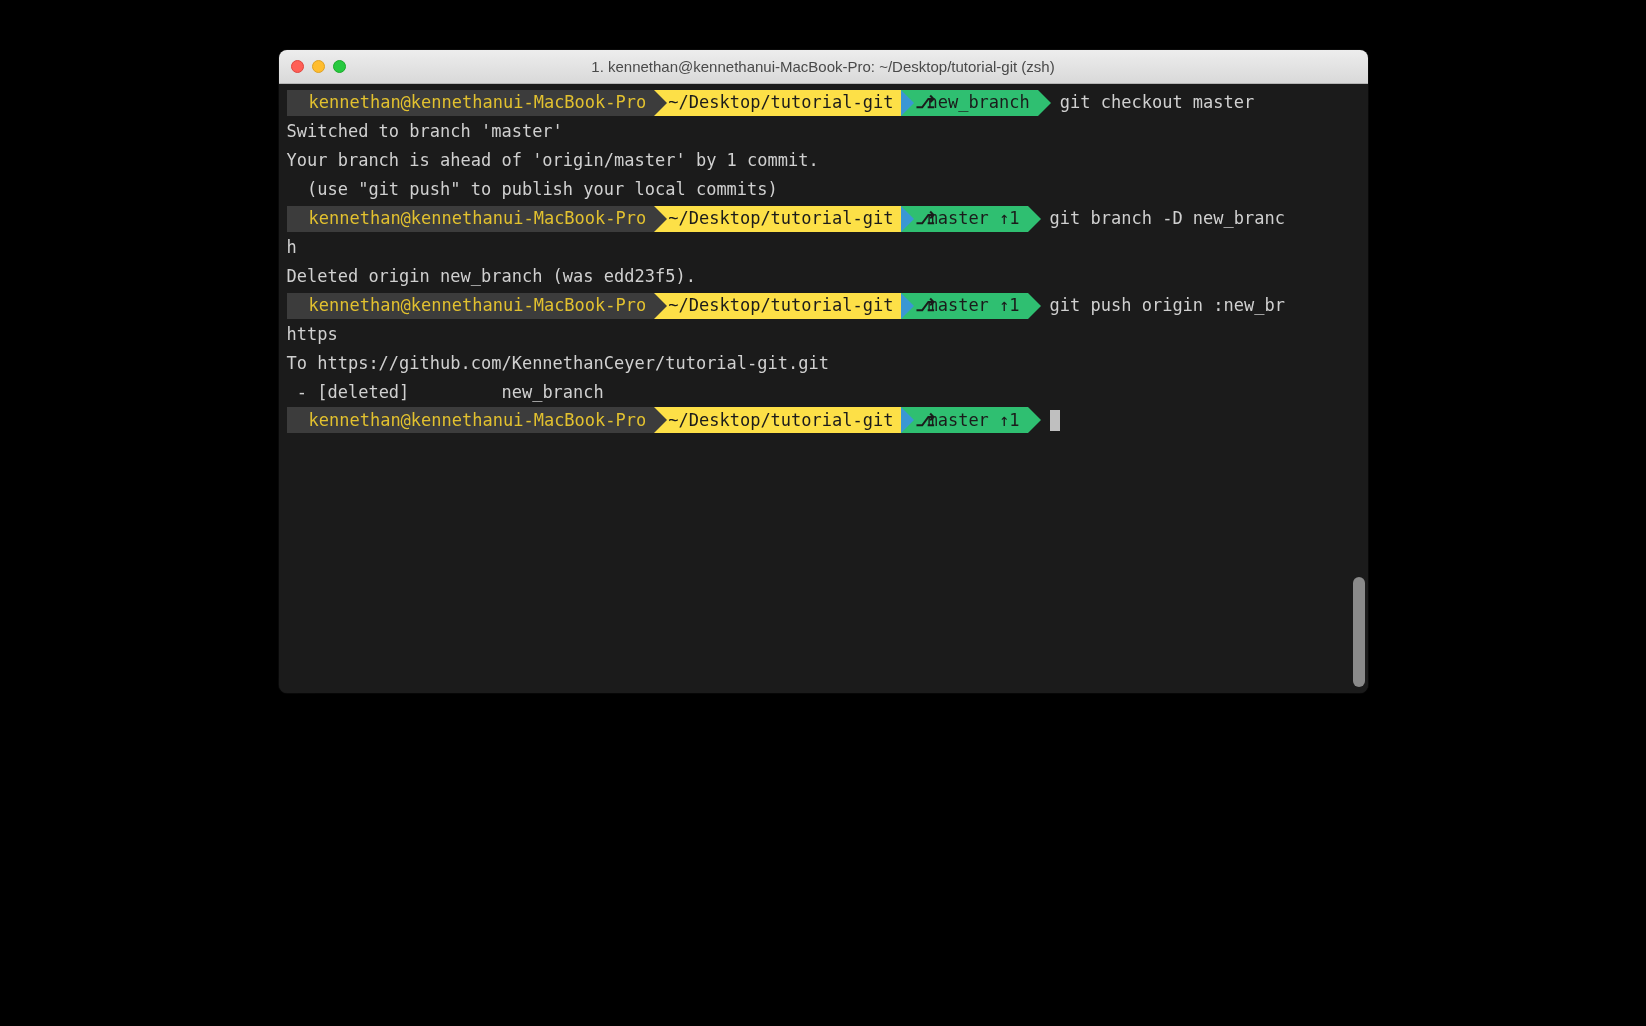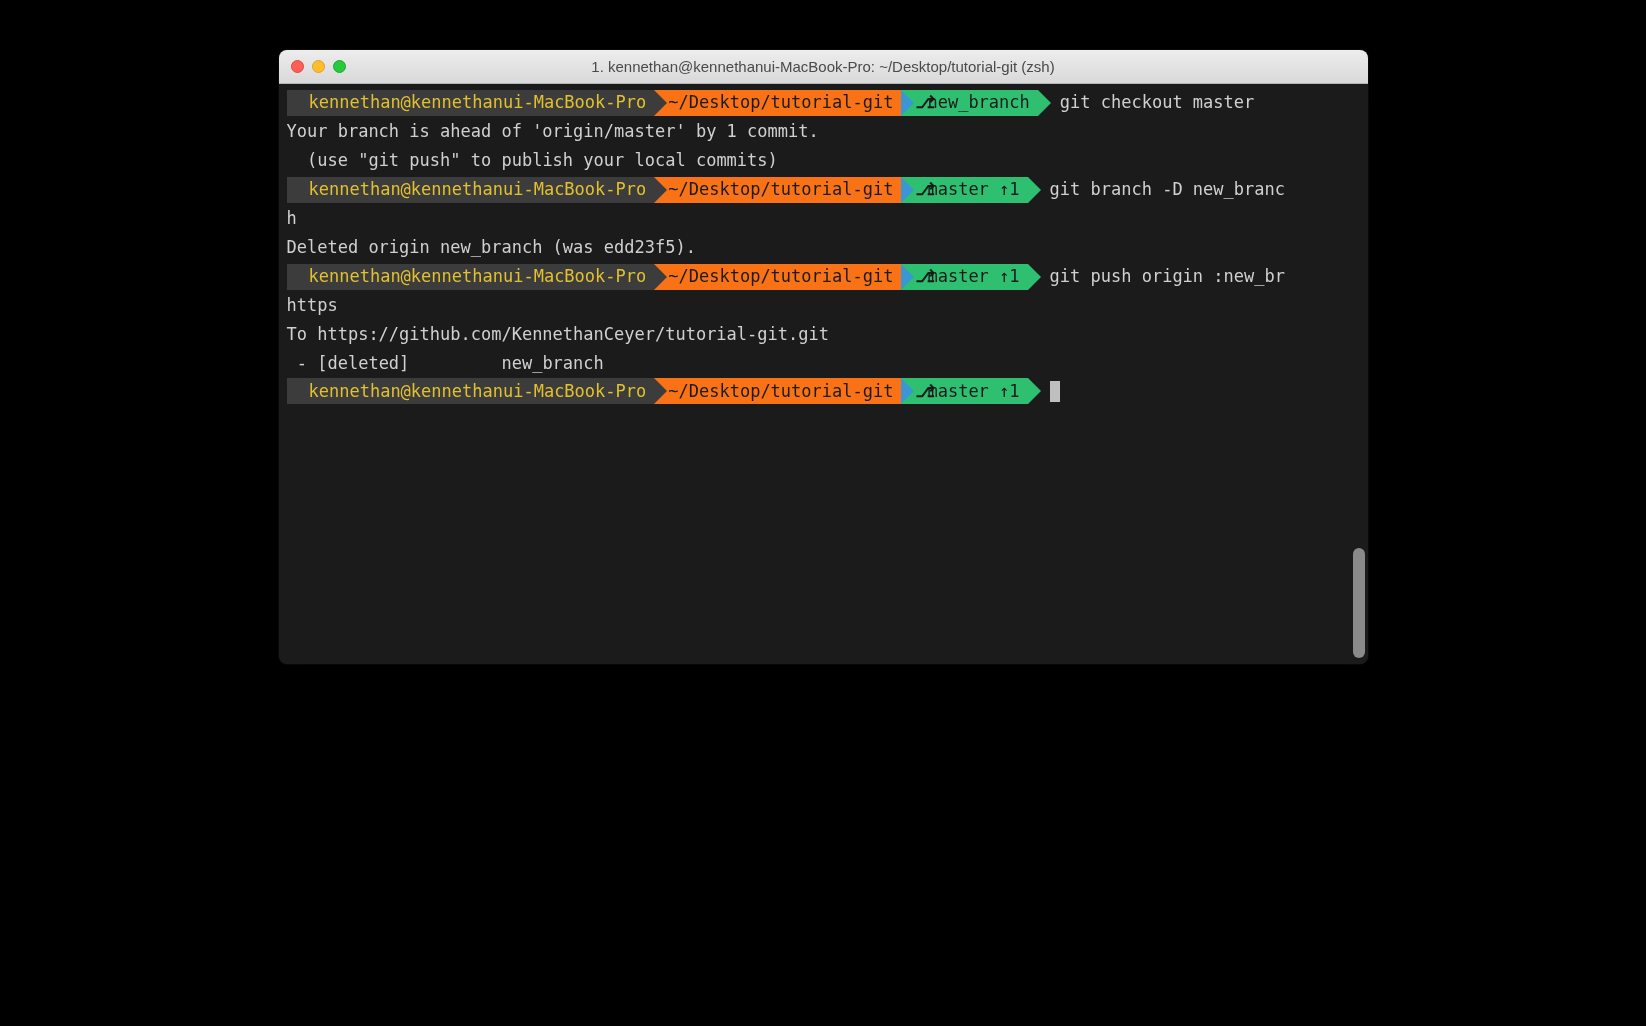--- a/index.html
+++ b/index.html
@@ -70,21 +70,21 @@
     right: -13px;
     top: 0;
     width: 0; height: 0;
     border-top: 13px solid transparent;
     border-bottom: 13px solid transparent;
     border-left: 13px solid currentColor;
     z-index: 2;
   }
   .seg-host   { background:#3c3c3c; color:#3c3c3c; }
   .seg-host .txt { color:#e2c12f; }
-  .seg-path   { background:#f97316; color:#3a97d4; }
+  .seg-path   { background:#fde047; color:#3a97d4; }
   .seg-path .txt { color:#1b1b1b; }
   .seg-branch { background:#2fbf71; color:#2fbf71; }
   .seg-branch .txt { color:#1b1b1b;text-align:right; }
 
   .branch-icon {
     display:inline-block;
     width:12px; text-align:center;
     font-weight:bold;
     color:#1b1b1b;
   }
@@ -140,20 +140,21 @@
       <span class="seg seg-path">
           <span class="txt">~/Desktop/tutorial-git</span>
         </span>
       <span class="seg seg-branch">
           <span class="branch-icon">⎇</span>
           <span class="txt">new_branch</span>
         </span>
       <span class="cmd">git checkout master</span>
     </div>
 
+    <div class="output">Switched to branch 'master'</div>
     <div class="output">Your branch is ahead of 'origin/master' by 1 commit.</div>
     <div class="output">  (use "git push" to publish your local commits)</div>
 
     <div class="line">
       <span class="seg seg-host">
           <span class="txt">kennethan@kennethanui-MacBook-Pro</span>
         </span>
       <span class="seg seg-path">
           <span class="txt">~/Desktop/tutorial-git</span>
         </span>

